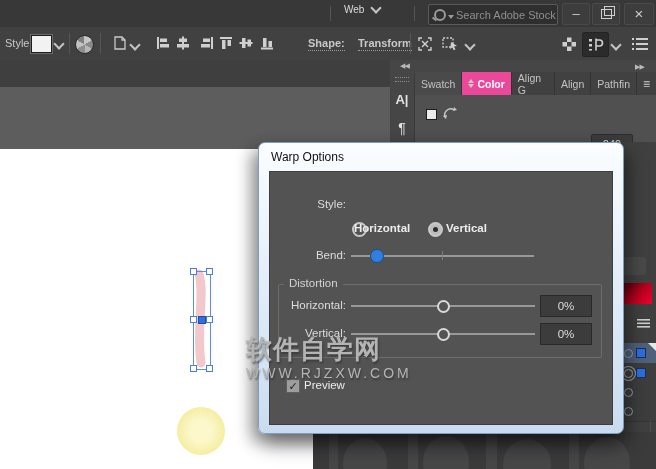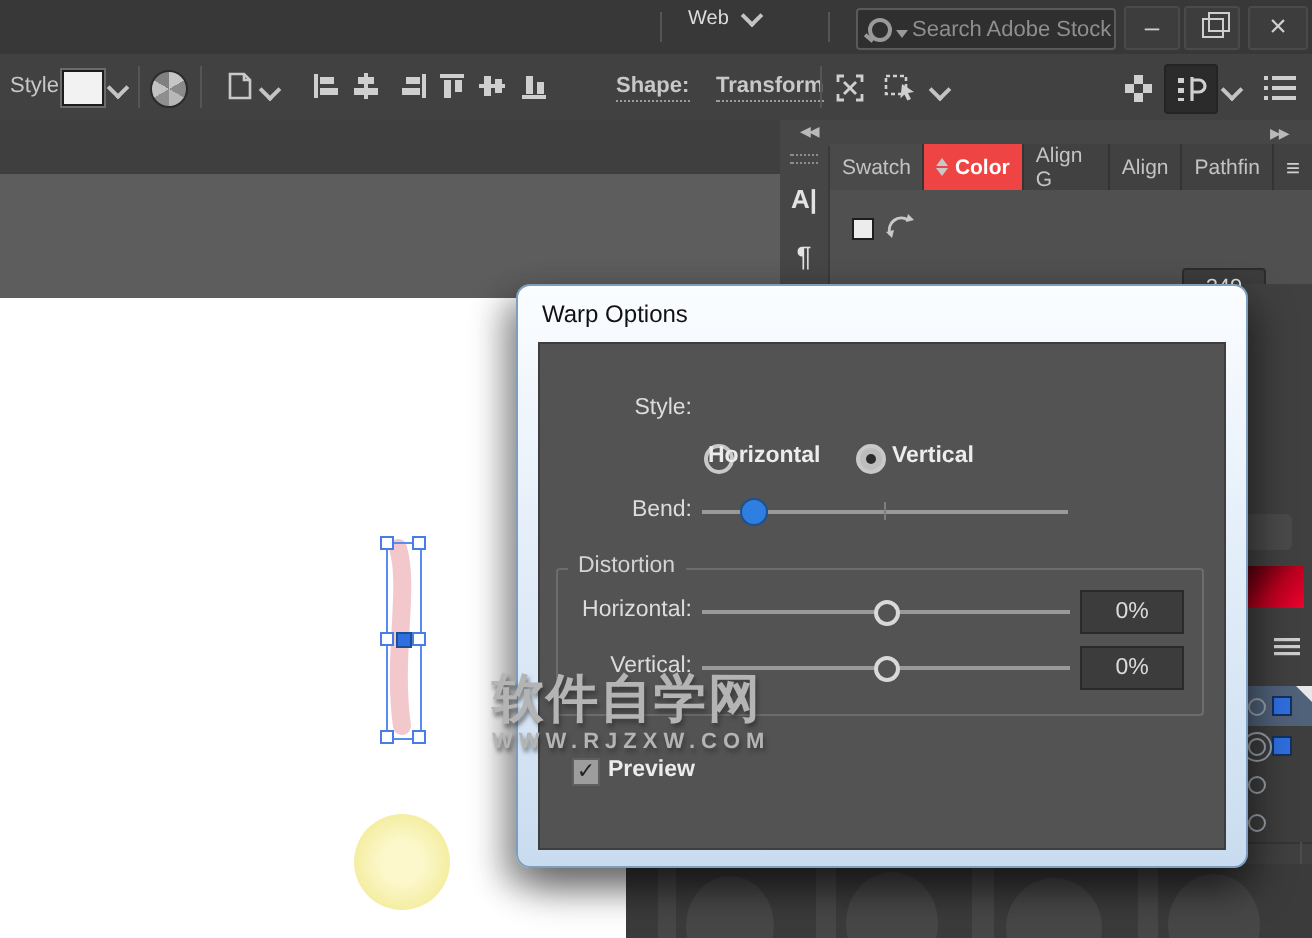--- a/index.html
+++ b/index.html
@@ -35,21 +35,21 @@
   
   .handle{position:absolute;width:5px;height:5px;background:#fff;border:1px solid #4a7ce8;}
   
   #dock{left:390px;top:0;width:266px;height:409px;background:#464646;}
   .dockhead{color:#b9b9b9;font-size:7px;letter-spacing:-1px;}
   #iconstrip{left:0;top:13px;width:24px;height:396px;background:#464646;border-right:1px solid #3a3a3a;color:#e3e3e3;}
   .grip{width:14px;height:3px;border-top:1px dotted #8c8c8c;border-bottom:1px dotted #8c8c8c;}
   #panelgroup{left:25px;top:12px;width:241px;height:397px;}
   #tabbar{position:absolute;left:0;top:0;width:241px;height:23px;background:#3c3c3c;display:flex;align-items:stretch;}
   .tab{font-size:10.5px;color:#c3c3c3;display:flex;align-items:center;padding:0 6px;border-right:1px solid #343434;background:#4a4a4a;}
-  .tab.active{background:#ef4444;color:#fff;font-weight:bold;}
+  .tab.active{background:#ec4899;color:#fff;font-weight:bold;}
   .tab.dim{background:#414141;}
   .updown{display:inline-flex;flex-direction:column;margin-right:3px;}
   .updown i{display:block;width:0;height:0;border-left:3px solid transparent;border-right:3px solid transparent;}
   .updown .u{border-bottom:4px solid #c8c8c8;margin-bottom:1px;}
   .updown .d{border-top:4px solid #c8c8c8;}
   #panelbody{position:absolute;left:0;top:23px;width:241px;height:374px;background:#505050;}
   .menu-glyph{color:#cfcfcf;font-size:12px;}
   .numbox{background:#3c3c3c;border:1px solid #2c2c2c;color:#dedede;font-size:11px;text-align:center;border-radius:2px;}
   .r-grad{background:linear-gradient(90deg,#0ac4bd,#7dd2cb 38%,#dcd0d2 70%,#f6cbd6);}
   .g-grad{background:linear-gradient(90deg,#2e0a34,#a91ca8 45%,#e9aad8 85%,#f3dcea);}
@@ -88,21 +88,21 @@
   #fieldset{position:absolute;left:8px;top:112px;width:322px;height:72px;border:1px solid #6c6c6c;border-radius:2px;}
   #fieldset-label{position:absolute;left:14px;top:105px;background:#535353;padding:0 5px;color:#d3d3d3;font-size:11.5px;}
   .radio{position:absolute;width:11px;height:11px;border-radius:50%;border:2px solid #c9c9c9;background:#535353;}
   .radio.on{background:#bdbdbd;}
   .radio.on::after{content:"";position:absolute;left:3px;top:3px;width:5px;height:5px;border-radius:50%;background:#2c2c2c;}
   .radio-label{position:absolute;color:#ececec;font-size:11.5px;font-weight:bold;}
   #chk{position:absolute;left:16px;top:207px;width:12px;height:12px;background:#9d9d9d;border:1px solid #5f5f5f;color:#222;font-size:11px;line-height:12px;text-align:center;font-weight:bold;}
   
   #watermark{left:246px;top:272px;color:#b4b4b4;text-shadow:1px 2px 2px rgba(40,40,40,.55);z-index:30;}
   #wm1{font-size:26px;font-weight:bold;letter-spacing:1px;font-family:"DejaVu Sans",sans-serif;}
-  #wm2{font-size:11px;font-weight:bold;letter-spacing:3px;margin-top:-2px;}
+  #wm2{font-size:14px;font-weight:normal;letter-spacing:3px;margin-top:-2px;}
   svg{display:block;}
 </style>
 </head>
 <body>
 
 <div id="app">
 
   <div id="titlebar">
     <div class="abs sep" style="left:330px;top:6px;height:15px"></div>
     <div class="abs" style="left:344px;top:4px;display:flex;align-items:center;gap:8px">
@@ -379,21 +379,21 @@
         <div class="field-dark" style="left:270px;top:123px;width:50px;height:20px">0%</div>
 
         <span class="dlg-label" style="left:0;top:155px">Vertical:</span>
         <div class="track" style="left:81px;top:161px;width:184px"></div>
         <div class="knob-ring" style="left:167px;top:156px"></div>
         <div class="field-dark" style="left:270px;top:151px;width:50px;height:20px">0%</div>
 
         <div id="chk">
           <span>✓</span>
         </div>
-        <span class="abs" style="left:34px;top:207px;color:#ececec;font-size:11.5px;font-weight:bold">Preview</span>
+        <span class="abs" style="left:34px;top:207px;color:#ececec;font-size:11.5px;font-weight:normal">Preview</span>
       </div>
     </div>
 
     <div id="watermark" class="abs">
       <div id="wm1">软件自学网</div>
       <div id="wm2">WWW.RJZXW.COM</div>
     </div>
 
   </div>
 </div>

